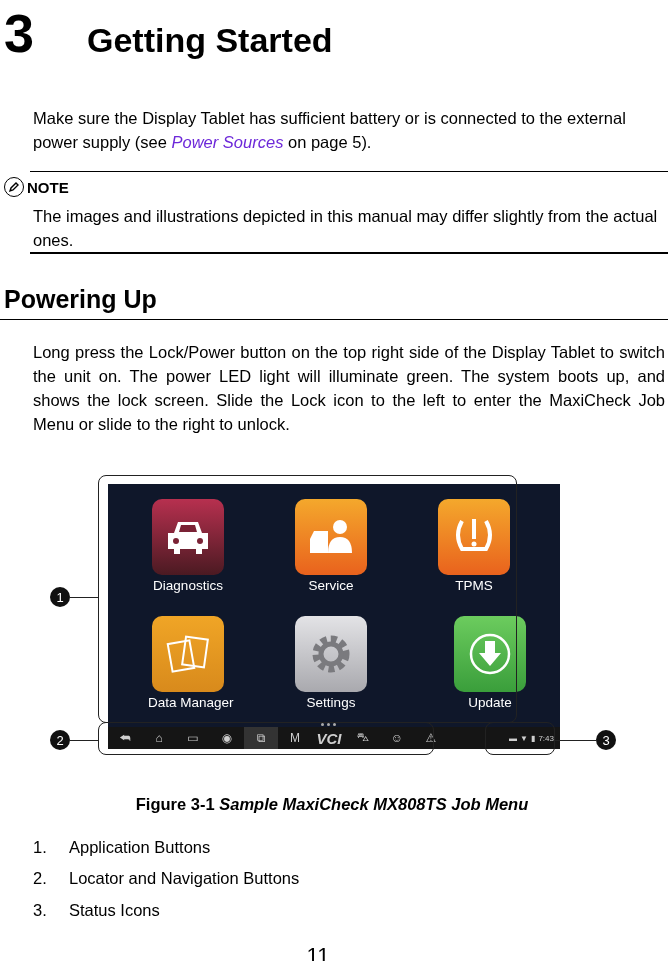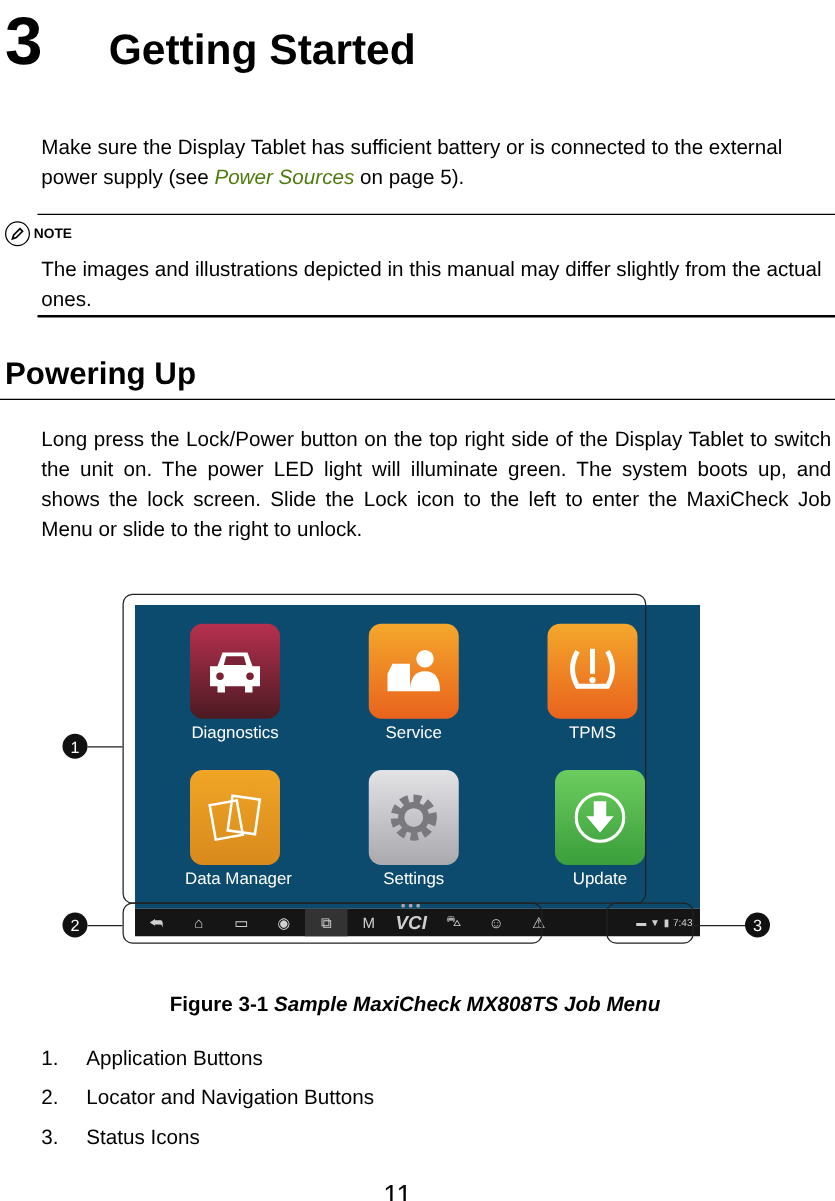--- a/index.html
+++ b/index.html
@@ -3,34 +3,34 @@
 <meta charset="utf-8">
 <style>
   * { box-sizing: border-box; margin: 0; padding: 0; }
   html, body { width: 668px; height: 961px; background: #ffffff; overflow: hidden; }
   body { position: relative; font-family: "Liberation Sans", sans-serif; color: #000; }
 
   .chapter-num { position: absolute; left: 4px; top: 6px; font-size: 54px; font-weight: bold; line-height: 1; }
   .chapter-title { position: absolute; left: 87px; top: 20px; font-size: 34px; font-weight: bold; line-height: 1.2; }
 
   .para { position: absolute; left: 33px; font-size: 16.5px; line-height: 24px; }
-  .para .link { color: #4d7c0f; font-style: italic; }
+  .para .link { color: #6d28d9; font-style: italic; }
 
   .hr { position: absolute; height: 0; border-top: 1px solid #000; }
   .hr.thick { border-top: 2px solid #000; }
 
-  .note-head { position: absolute; left: 4px; top: 177px; display: flex; align-items: center; font-weight: bold; font-size: 11px; }
+  .note-head { position: absolute; left: 4px; top: 177px; display: flex; align-items: center; font-weight: bold; font-size: 15px; }
   .note-icon { width: 20px; height: 20px; border: 1.6px solid #000; border-radius: 50%; display: flex; align-items: center; justify-content: center; margin-right: 3px; }
 
   .section-title { position: absolute; left: 4px; top: 285px; font-size: 25px; font-weight: bold; }
 
   
   .figure { position: absolute; left: 40px; top: 470px; width: 580px; height: 300px; }
   .screen-frame { position: absolute; left: 58px; top: 5px; width: 419px; height: 248px; border: 1.5px solid #222; border-radius: 8px; }
-  .screen { position: absolute; left: 68px; top: 14px; width: 452px; height: 243px; background: #0c4a6e; }
+  .screen { position: absolute; left: 68px; top: 14px; width: 452px; height: 243px; background: #0f172a; }
   .app { position: absolute; width: 80px; text-align: center; }
   .app-tile { width: 72px; height: 76px; margin: 0 auto; border-radius: 10px; display: flex; align-items: center; justify-content: center; }
   .app-label { color: #fff; font-size: 13.5px; margin-top: 3px; white-space: nowrap; }
   .tile-diag { background: linear-gradient(#b7304f, #4b1a22); }
   .tile-service { background: linear-gradient(#f4a82c, #e9621d); }
   .tile-tpms { background: linear-gradient(#f4a82c, #e9621d); }
   .tile-data { background: linear-gradient(#f0a526, #d88a1c); }
   .tile-settings { background: linear-gradient(#e3e3e6, #a9a9ae); }
   .tile-update { background: linear-gradient(#6ccc5e, #3a9e3b); }
 
@@ -123,21 +123,21 @@
     </div>
     <div class="app" style="left:183px; top:132px;">
       <div class="app-tile tile-settings">
         <svg width="46" height="46" viewBox="0 0 46 46">
             <circle cx="23" cy="23" r="15" fill="none" stroke="#7a7a7e" stroke-width="7" stroke-dasharray="6 4"></circle>
             <circle cx="23" cy="23" r="10" fill="none" stroke="#7a7a7e" stroke-width="5"></circle>
           </svg>
       </div>
       <div class="app-label">Settings</div>
     </div>
-    <div class="app" style="left:332px; top:132px;">
+    <div class="app" style="left:342px; top:132px;">
       <div class="app-tile tile-update">
         <svg width="46" height="46" viewBox="0 0 46 46">
             <circle cx="23" cy="23" r="19" fill="none" stroke="#fff" stroke-width="2.5"></circle>
             <path d="M18 10 H28 V22 H34 L23 35 L12 22 H18 Z" fill="#fff"></path>
           </svg>
       </div>
       <div class="app-label">Update</div>
     </div>
   </div>
   <div class="screen-frame"></div>

